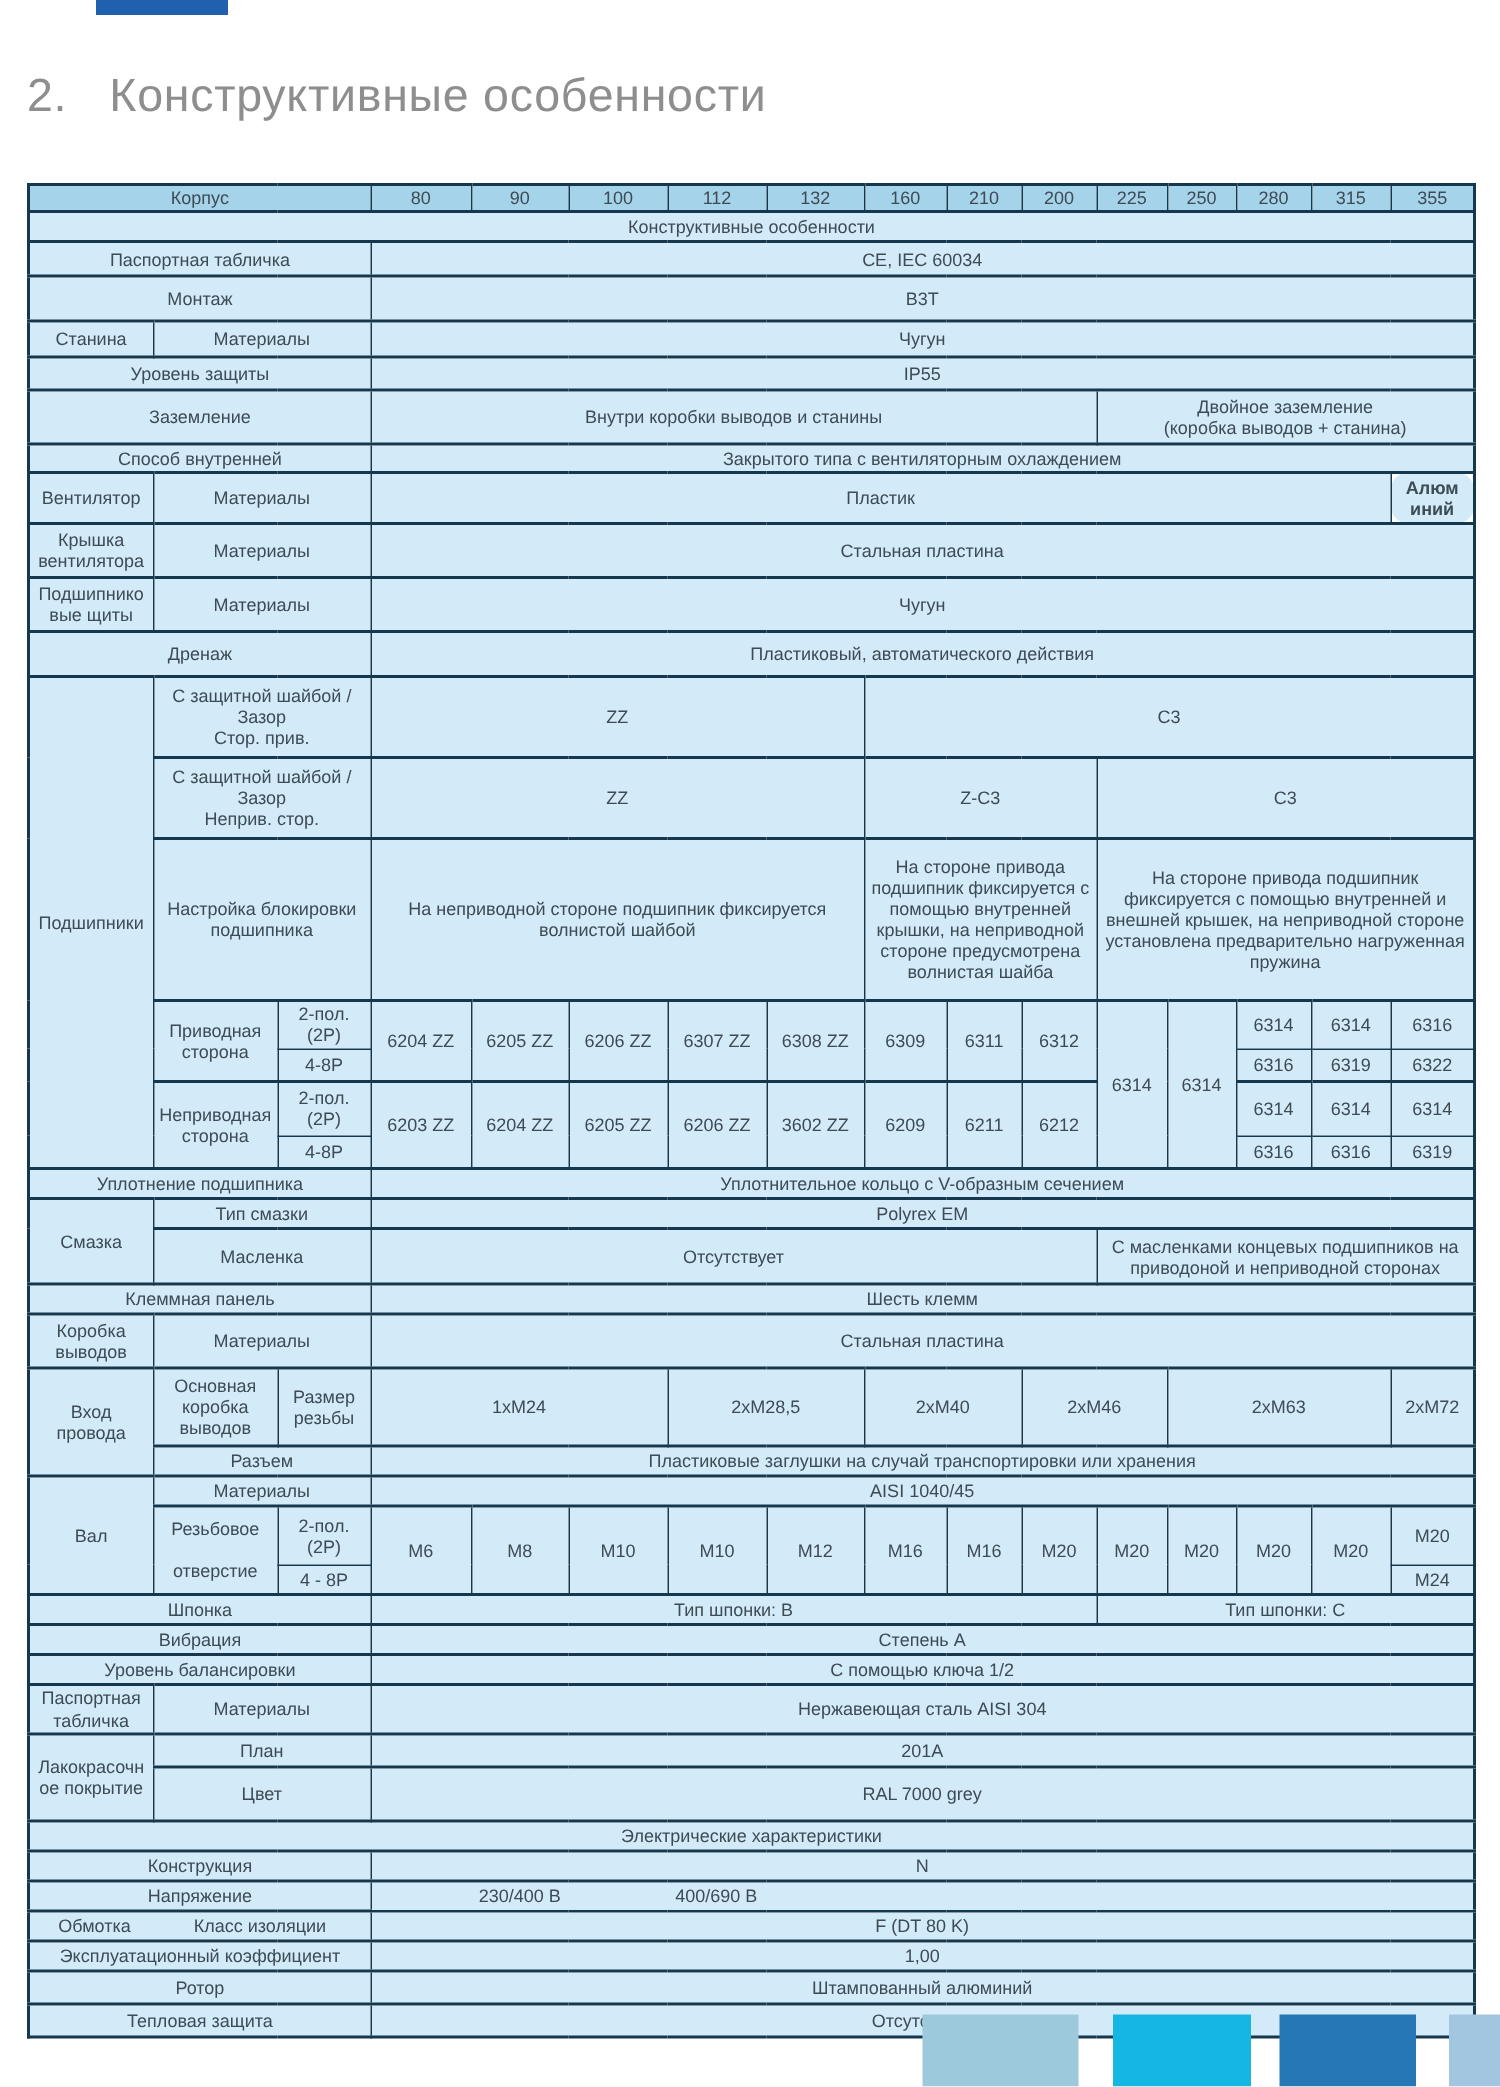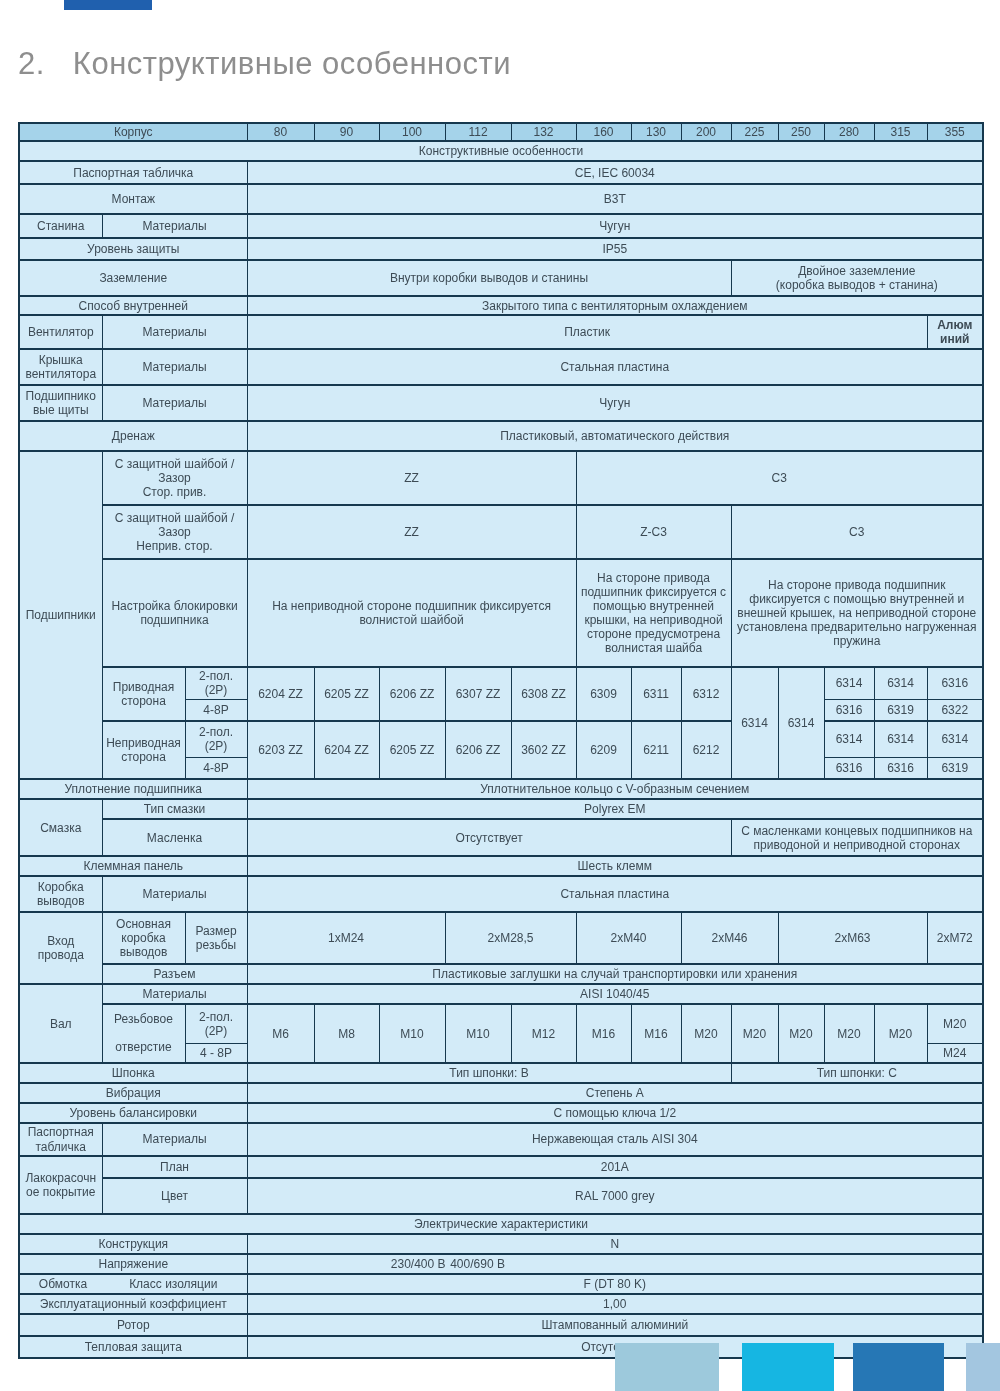--- a/index.html
+++ b/index.html
@@ -12,26 +12,26 @@
     letter-spacing:0.5px;display:flex;gap:28px;white-space:nowrap;}
   .table-wrap{position:absolute;left:18px;top:122px;}
   table.t{border-collapse:collapse;table-layout:fixed;width:964px;
     font-size:12px;line-height:1.18;color:#3d4b55;border:2px solid #16384e;}
   table.t td{border:1px solid #16384e;border-top-width:2px;background:#d3ebf8;
     text-align:center;vertical-align:middle;padding:1px 3px;overflow:hidden;}
   tr.hdr td{background:#a5d3ea;}
   td.band{background:#8ec8e7;}
   tr.thin td{border-top-width:1px;}
   .pre{white-space:pre-line;}
-  .bold{font-weight:bold;}
+  .bold{font-weight:bold;border-radius:12px;}
   .leftal{text-align:left;padding-left:5px;}
   .spread{line-height:2.3;}
   td.vcell{position:relative;}
   td.vcell span{position:absolute;top:50%;transform:translateY(-50%);text-align:center;}
-  td.vcell .v1{left:0;width:198px;text-align:right;}
+  td.vcell .v1{left:0;width:198px;}
   td.vcell .v2{left:164px;width:132px;}
   td.winding-label{padding:0;}
   td.winding-label .wrap{display:flex;align-items:center;width:100%;}
   td.winding-label .w1{width:80px;text-align:center;}
   td.winding-label .w2{flex:1;text-align:center;}
   .fsq{position:absolute;top:1343px;height:48px;}
   #fsq1{left:615px;width:104px;}
   #fsq2{left:742px;width:92px;}
   #fsq3{left:853px;width:91px;}
   #fsq4{left:966px;width:34px;}
@@ -69,21 +69,21 @@
 <tbody>
 
 <tr class="hdr" style="height:18px">
   <td colspan="3">Корпус</td>
   <td>80</td>
   <td>90</td>
   <td>100</td>
   <td>112</td>
   <td>132</td>
   <td>160</td>
-  <td>130</td>
+  <td>210</td>
   <td>200</td>
   <td>225</td>
   <td>250</td>
   <td>280</td>
   <td>315</td>
   <td>355</td>
 </tr>
 
 <tr style="height:20px">
           <td colspan="16" class="band">Конструктивные особенности</td>

